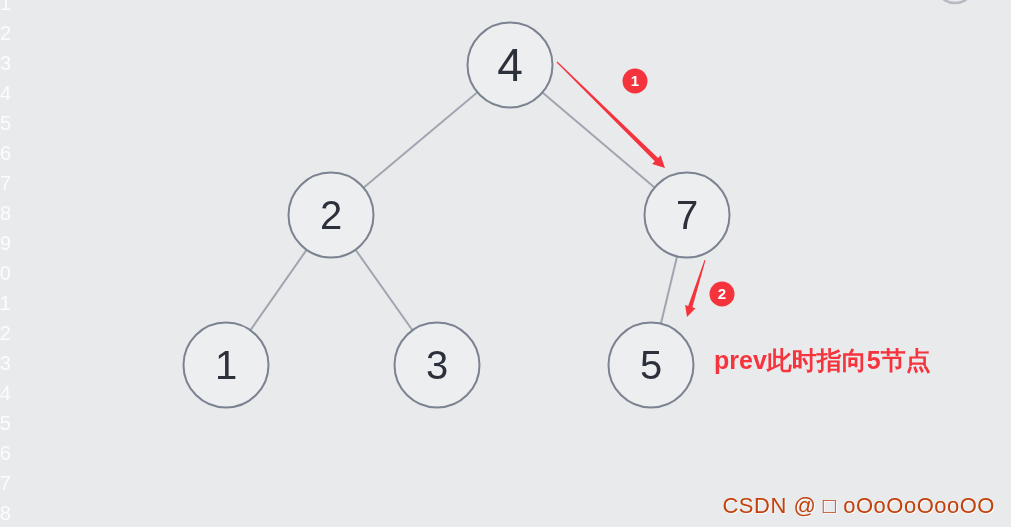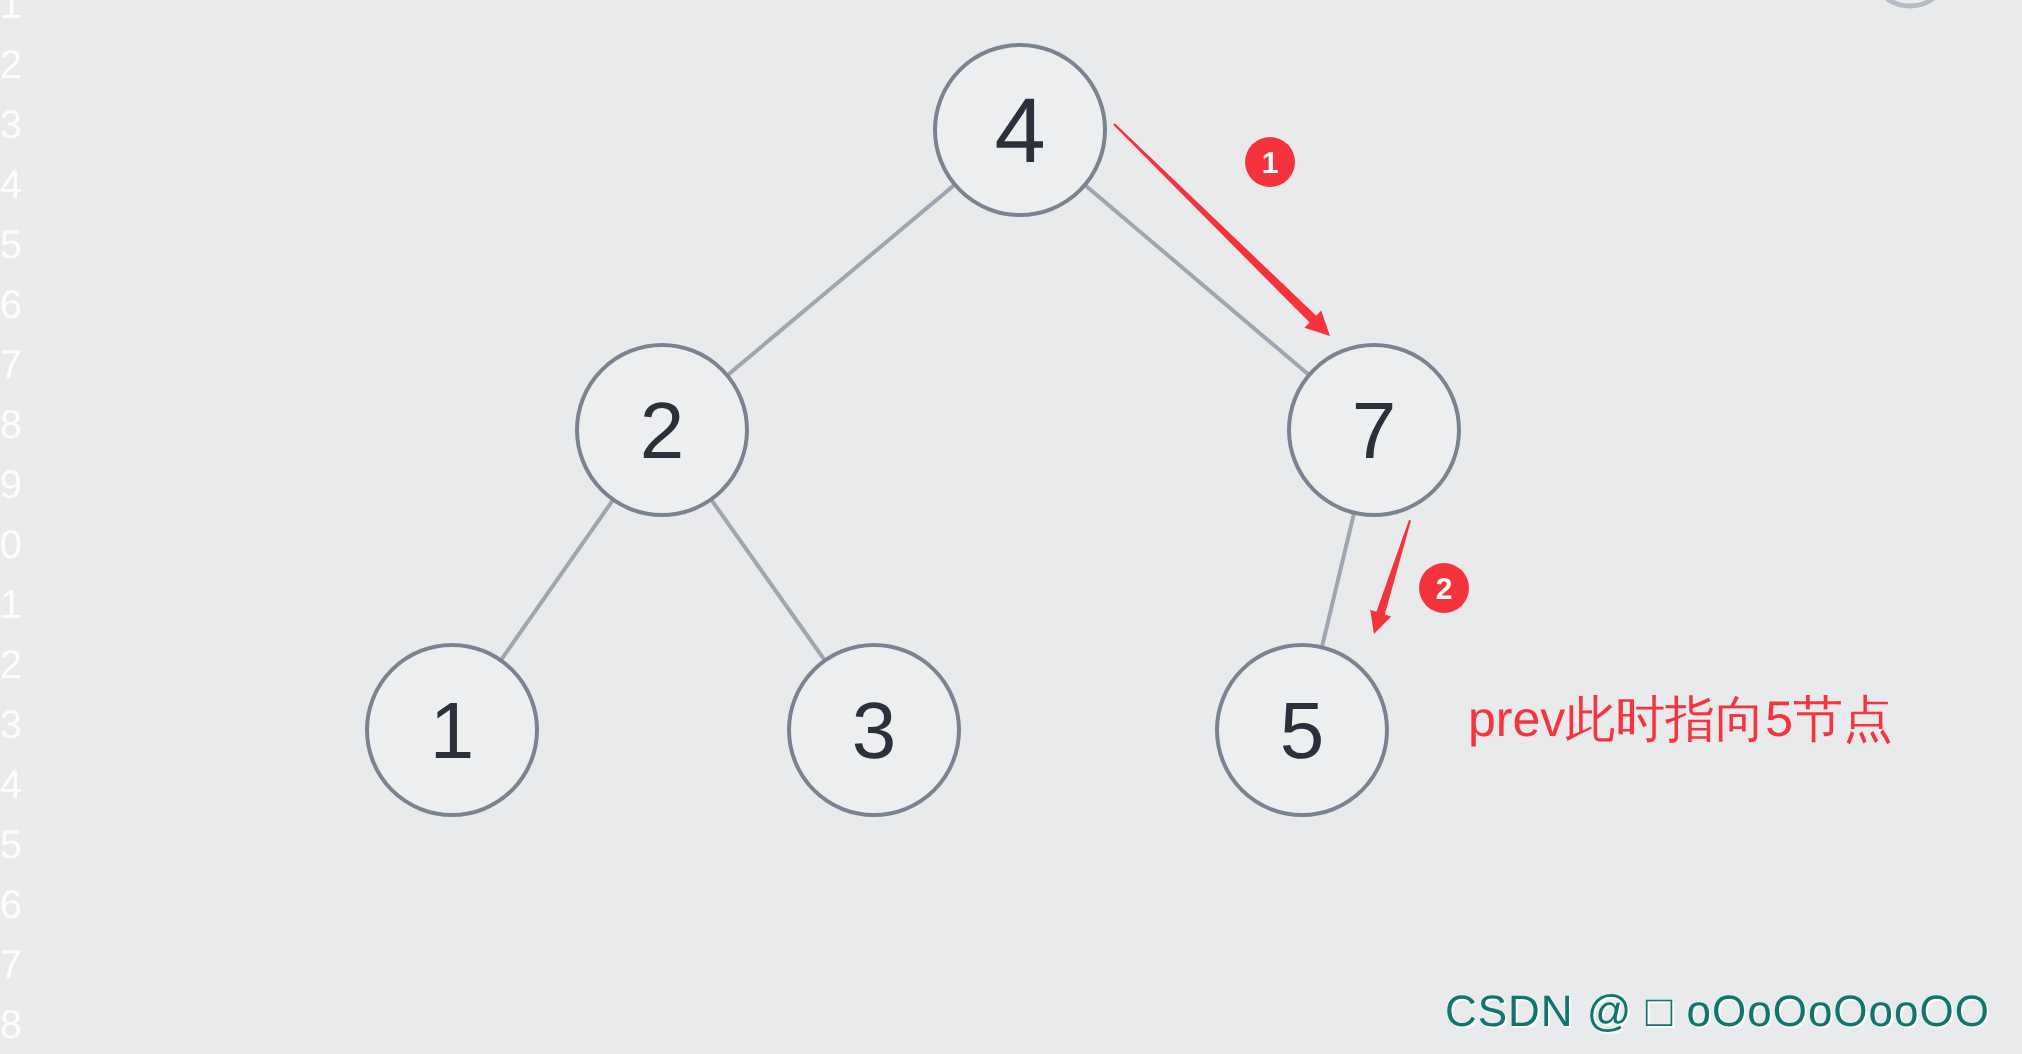--- a/index.html
+++ b/index.html
@@ -54,24 +54,24 @@
     text-anchor: middle;
     font-family: "Liberation Sans", "DejaVu Sans", sans-serif;
   }
   .top-arc {
     fill: none;
     stroke: #b6bac2;
     stroke-width: 2.5;
   }
   .note {
     position: absolute;
-    left: 734px;
+    left: 714px;
     top: 346px;
     font-size: 25px;
-    font-weight: normal;
+    font-weight: bold;
     color: #f6343d;
     white-space: nowrap;
     line-height: 29px;
   }
   .line-numbers {
     position: absolute;
     left: -13px;
     top: -12px;
     width: 24px;
     text-align: right;
@@ -80,21 +80,21 @@
   }
   .line-numbers div {
     height: 30px;
     line-height: 30px;
   }
   .watermark {
     position: absolute;
     right: 16px;
     bottom: 8px;
     font-size: 22px;
-    color: #0f766e;
+    color: #c2410c;
     letter-spacing: 0.5px;
     text-shadow: 1px 1px 0 rgba(255, 255, 255, 0.9);
     white-space: nowrap;
   }
 </style>
 </head>
 <body>
 
 <div class="stage">
 

